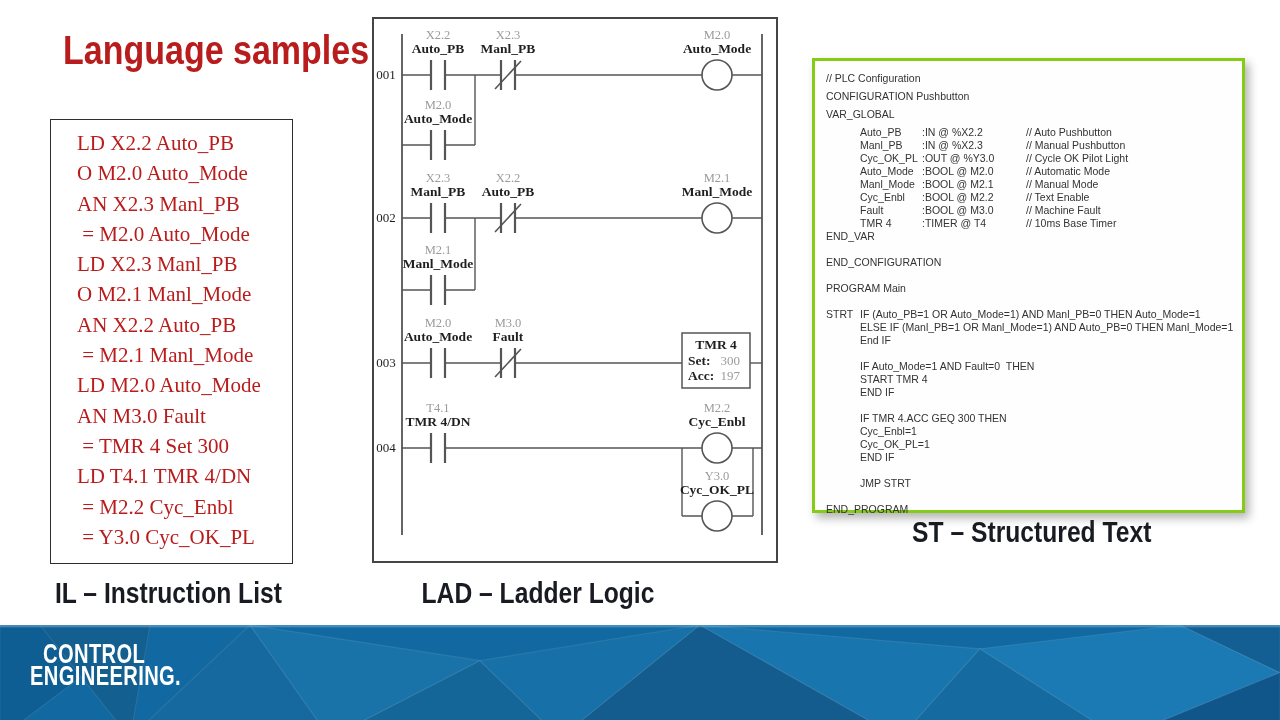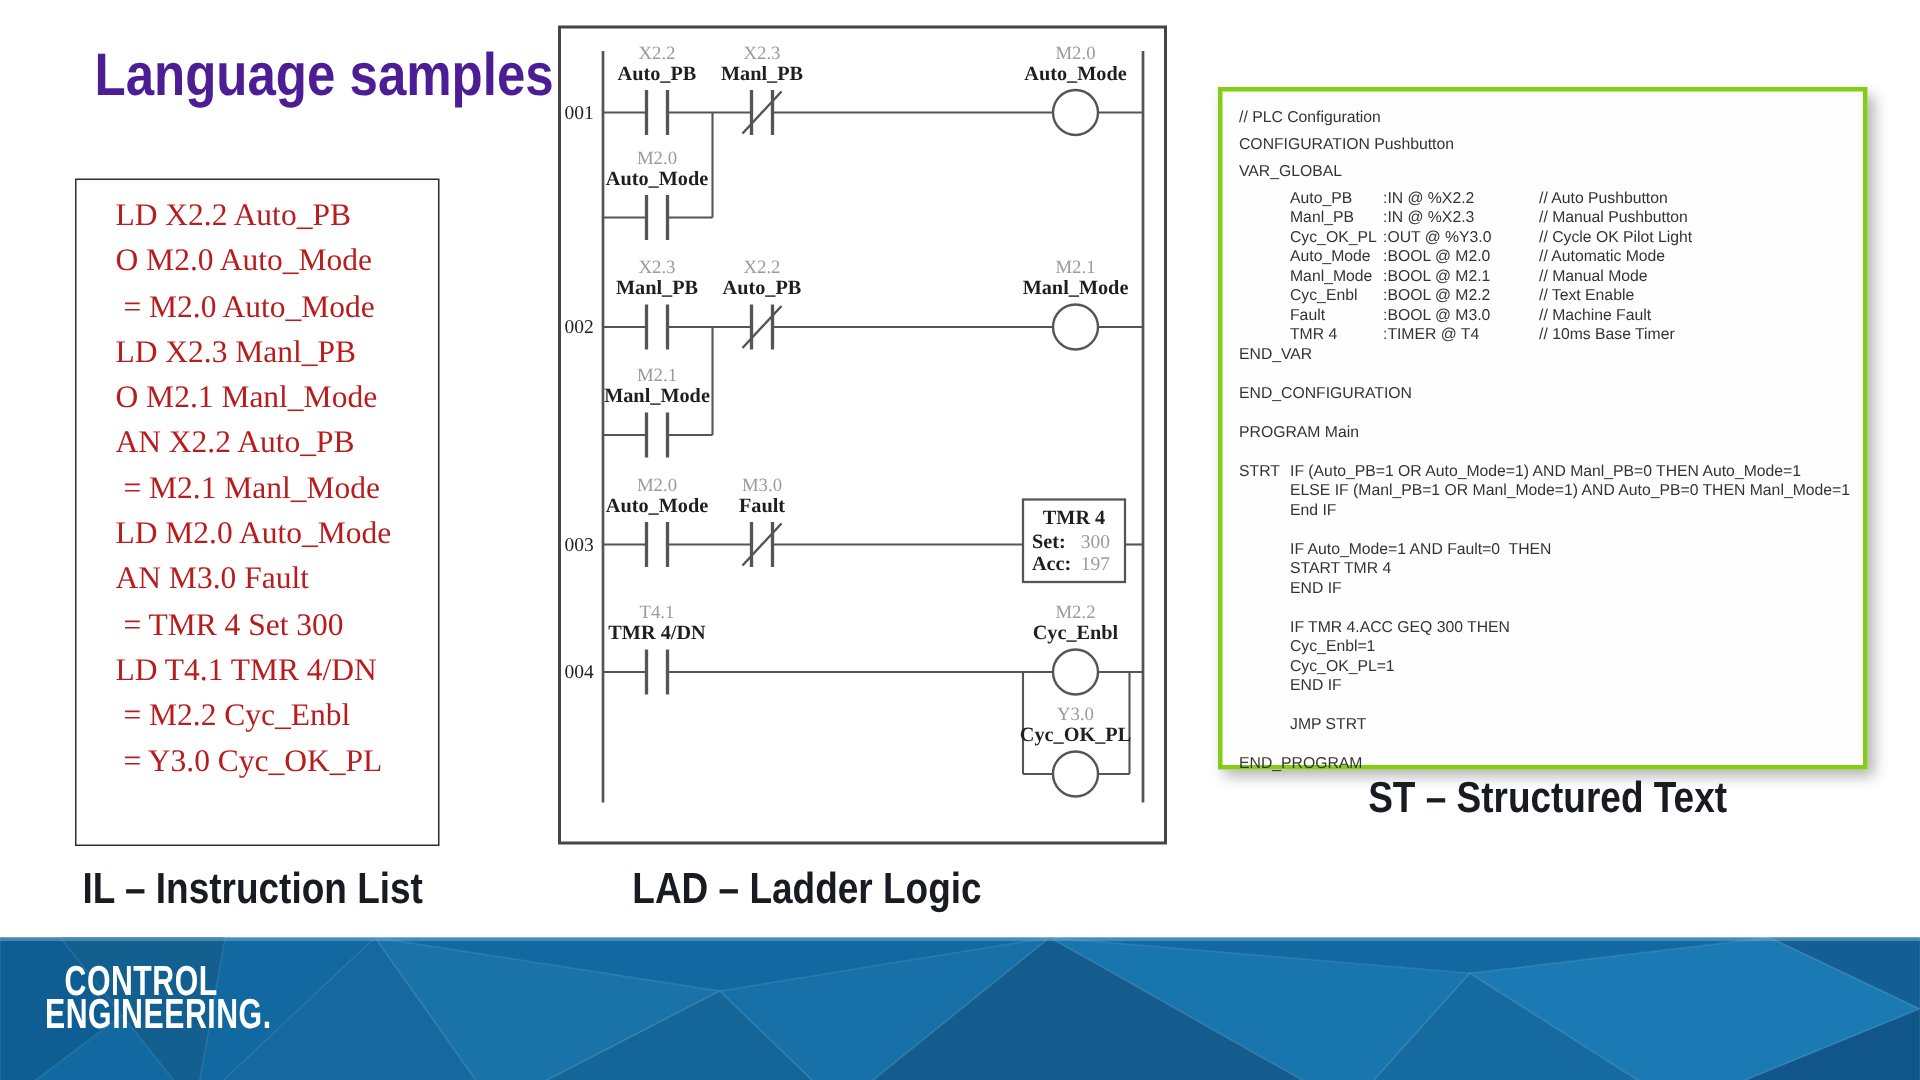--- a/index.html
+++ b/index.html
@@ -3,21 +3,21 @@
 <meta charset="utf-8">
 <style>
   * { margin:0; padding:0; box-sizing:border-box; }
   html,body { background:#888; }
   #slide {
     position:relative; width:1280px; height:720px; background:#ffffff;
     overflow:hidden; font-family:"Liberation Sans", sans-serif;
   }
   
   .condensed { display:inline-block; transform:scaleX(0.85); transform-origin:center; white-space:nowrap; }
-  #title { position:absolute; left:63px; top:28px; font-size:40px; font-weight:700; color:#4c1d95; }
+  #title { position:absolute; left:63px; top:28px; font-size:40px; font-weight:700; color:#b91c1c; }
   #title .condensed { transform-origin:left; }
   .cap { position:absolute; font-size:29px; font-weight:700; color:#181c22; width:280px; display:flex; justify-content:center; }
   #il-caption  { left:28px;  top:577px; }
   #lad-caption { left:398px; top:577px; }
   #st-caption  { left:892px; top:516px;justify-content:flex-end; }
 
   
   #il-box {
     position:absolute; left:50px; top:119px; width:243px; height:445px;
     background:#fff; border:1.5px solid #2e2e2e;
@@ -66,21 +66,21 @@
 </style>
 </head>
 <body>
 
 <div id="slide">
 
   <div id="title">
     <span class="condensed">Language samples</span>
   </div>
 
-  <div id="il-box"><div>LD X2.2 Auto_PB</div><div>O M2.0 Auto_Mode</div><div> = M2.0 Auto_Mode</div><div>LD X2.3 Manl_PB</div><div>O M2.1 Manl_Mode</div><div>AN X2.2 Auto_PB</div><div> = M2.1 Manl_Mode</div><div>LD M2.0 Auto_Mode</div><div>AN M3.0 Fault</div><div> = TMR 4 Set 300</div><div>LD T4.1 TMR 4/DN</div><div> = M2.2 Cyc_Enbl</div><div> = Y3.0 Cyc_OK_PL</div></div>
+  <div id="il-box"><div>LD X2.2 Auto_PB</div><div>O M2.0 Auto_Mode</div><div>AN X2.3 Manl_PB</div><div> = M2.0 Auto_Mode</div><div>LD X2.3 Manl_PB</div><div>O M2.1 Manl_Mode</div><div>AN X2.2 Auto_PB</div><div> = M2.1 Manl_Mode</div><div>LD M2.0 Auto_Mode</div><div>AN M3.0 Fault</div><div> = TMR 4 Set 300</div><div>LD T4.1 TMR 4/DN</div><div> = M2.2 Cyc_Enbl</div><div> = Y3.0 Cyc_OK_PL</div></div>
 
   <div id="lad-box">
     <svg id="lad-svg" viewBox="0 0 402 542">
         <line x1="28" y1="15" x2="28" y2="516" stroke="#555555" stroke-width="1.8"></line>
         <line x1="388" y1="15" x2="388" y2="516" stroke="#555555" stroke-width="1.8"></line>
         <g>
           <text x="12" y="60" text-anchor="middle" class="lad-num">001</text>
           <line x1="28" y1="56" x2="388" y2="56" stroke="#555555" stroke-width="1.4"></line>
           <rect x="56" y="53.5" width="16" height="5" fill="#fff"></rect>
           <line x1="57" y1="41" x2="57" y2="71" stroke="#555555" stroke-width="2.2"></line>

